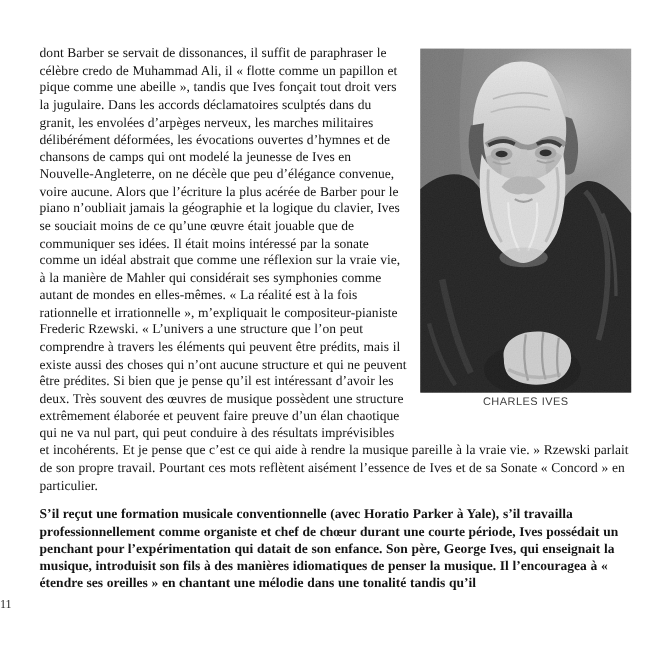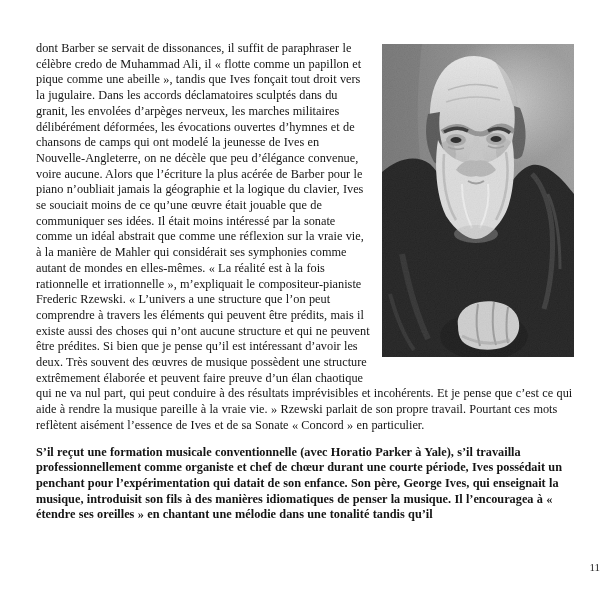--- a/index.html
+++ b/index.html
@@ -36,23 +36,23 @@
     font-family:"Liberation Sans", sans-serif;
     font-size:10px;
     line-height:12px;
     letter-spacing:0.4px;
     color:#3d3d3d;
   }
   .para{margin:0;}
   .para + .para{margin-top:11px;font-weight:bold;}
   .page-number{
     position:absolute;
-    top:561px;left:0;
+    top:544px;left:0;
     width:100%;
-    text-align:right;
+    text-align:left;
     font-family:"Liberation Serif", serif;
     font-size:11px;
     color:#2a2a2a;
   }
 </style>
 </head>
 <body>
 
 <div class="page">
   <div class="content">
@@ -128,20 +128,21 @@
             <ellipse cx="102" cy="292" rx="44" ry="24" fill="#000000" opacity="0.3"></ellipse>
             <path d="M76,282 C74,270 84,260 98,258 C116,255 132,262 136,274 C140,286 134,298 122,303 C108,308 88,306 80,297 C77,293 76,288 76,282 Z" fill="#cfcfcf"></path>
             <path d="M96,260 C94,272 94,288 98,302" stroke="#9a9a9a" stroke-width="2" fill="none"></path>
             <path d="M112,258 C110,270 110,288 114,301" stroke="#9a9a9a" stroke-width="2" fill="none"></path>
             <path d="M126,263 C124,274 124,290 126,299" stroke="#9a9a9a" stroke-width="2" fill="none"></path>
             <path d="M80,292 q24,12 48,4" stroke="#a8a8a8" stroke-width="3" fill="none" opacity="0.7"></path>
 
             <rect width="192" height="313" filter="url(#grain)" opacity="0.22"></rect>
           </svg>
         </span>
+        <figcaption class="photo-caption">CHARLES IVES</figcaption>
       </figure>
       <span>dont Barber se servait de dissonances, il suffit de paraphraser le célèbre credo de Muhammad Ali, il « flotte comme un papillon et pique comme une abeille », tandis que Ives fonçait tout droit vers la jugulaire. Dans les accords déclamatoires sculptés dans du granit, les envolées d’arpèges nerveux, les marches militaires délibérément déformées, les évocations ouvertes d’hymnes et de chansons de camps qui ont modelé la jeunesse de Ives en Nouvelle-Angleterre, on ne décèle que peu d’élégance convenue, voire aucune. Alors que l’écriture la plus acérée de Barber pour le piano n’oubliait jamais la géographie et la logique du clavier, Ives se souciait moins de ce qu’une œuvre était jouable que de communiquer ses idées. Il était moins intéressé par la sonate comme un idéal abstrait que comme une réflexion sur la vraie vie, à la manière de Mahler qui considérait ses symphonies comme autant de mondes en elles-mêmes. « La réalité est à la fois rationnelle et irrationnelle », m’expliquait le compositeur-pianiste Frederic Rzewski. « L’univers a une structure que l’on peut comprendre à travers les éléments qui peuvent être prédits, mais il existe aussi des choses qui n’ont aucune structure et qui ne peuvent être prédites. Si bien que je pense qu’il est intéressant d’avoir les deux. Très souvent des œuvres de musique possèdent une structure extrêmement élaborée et peuvent faire preuve d’un élan chaotique qui ne va nul part, qui peut conduire à des résultats imprévisibles et incohérents. Et je pense que c’est ce qui aide à rendre la musique pareille à la vraie vie. » Rzewski parlait de son propre travail. Pourtant ces mots reflètent aisément l’essence de Ives et de sa Sonate « Concord » en particulier.</span>
     </div>
 
     <div class="para">S’il reçut une formation musicale conventionnelle (avec Horatio Parker à Yale), s’il travailla professionnellement comme organiste et chef de chœur durant une courte période, Ives possédait un penchant pour l’expérimentation qui datait de son enfance. Son père, George Ives, qui enseignait la musique, introduisit son fils à des manières idiomatiques de penser la musique. Il l’encouragea à « étendre ses oreilles » en chantant une mélodie dans une tonalité tandis qu’il</div>
 
   </div>
 
   <div class="page-number">11</div>
 </div>

